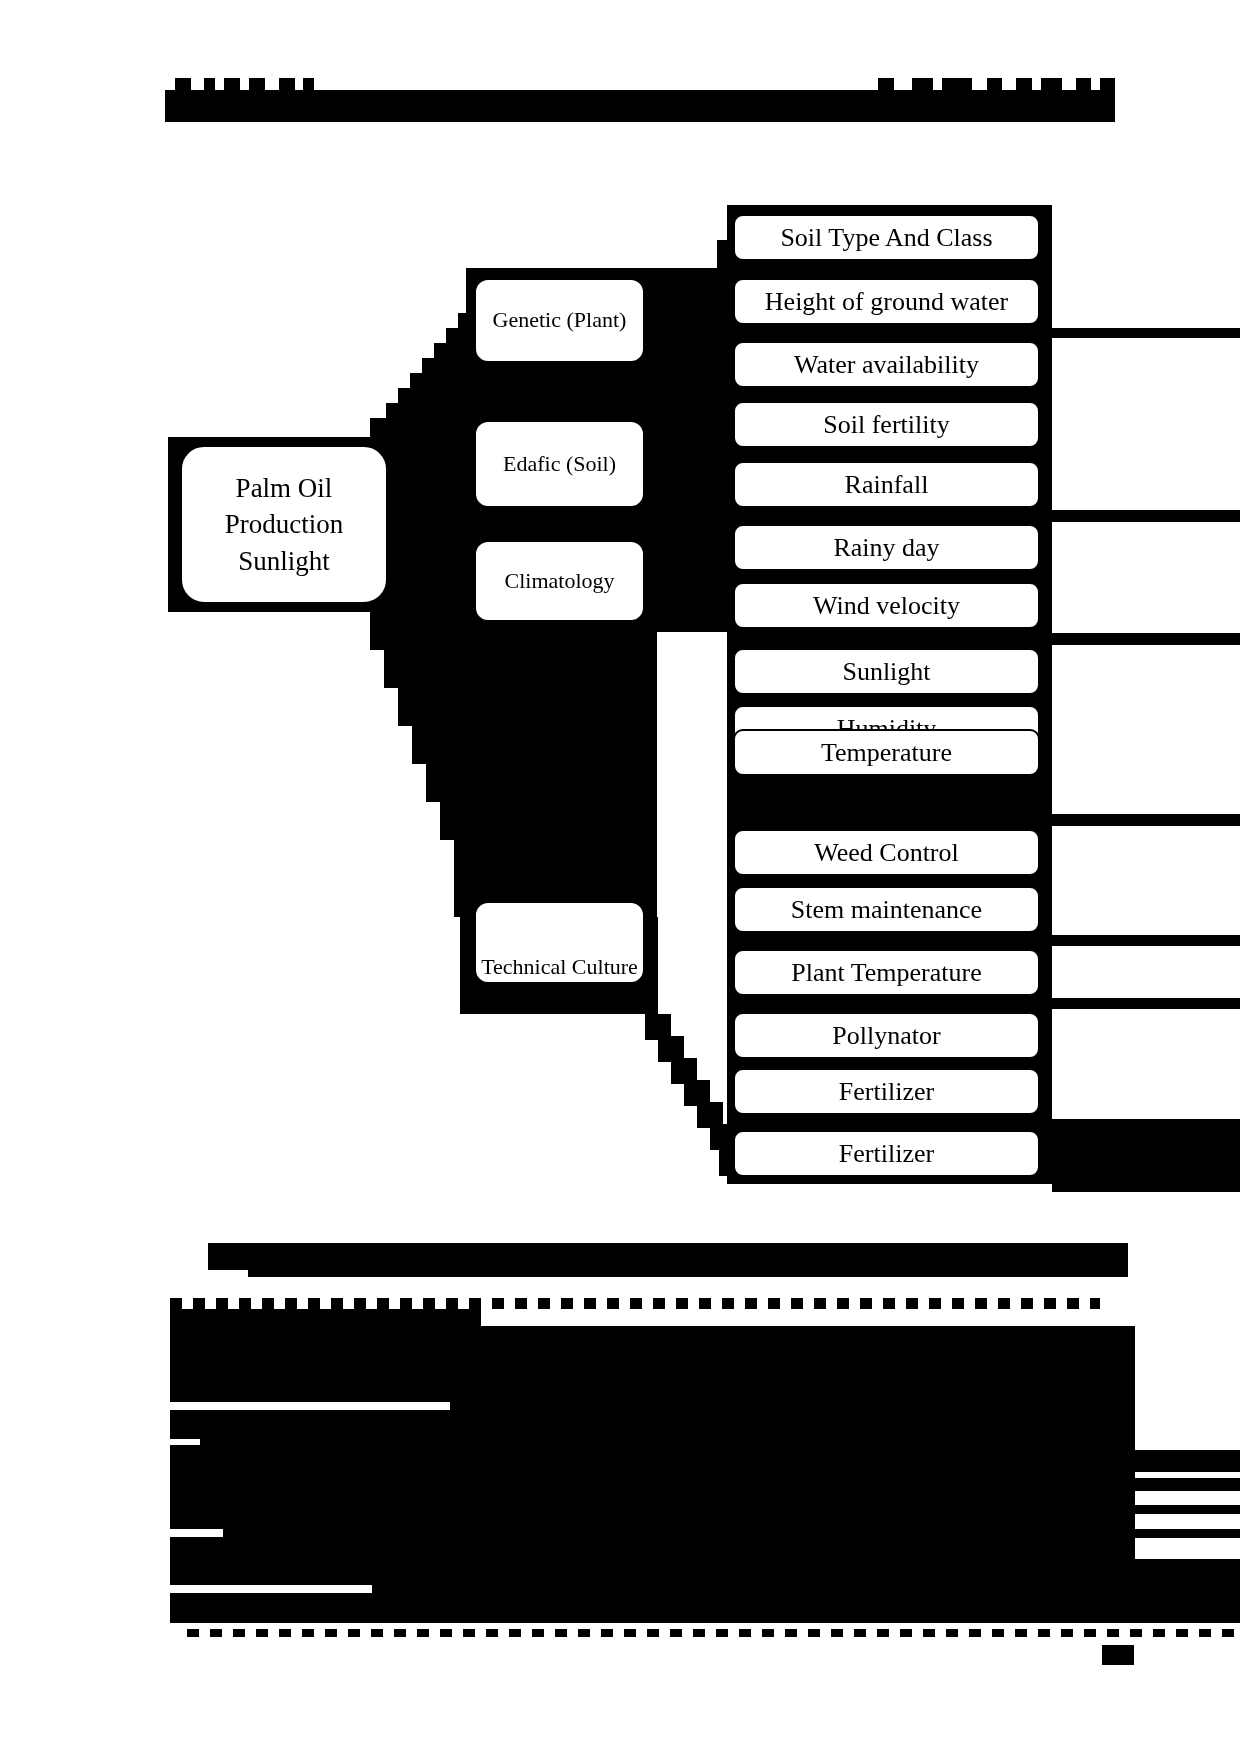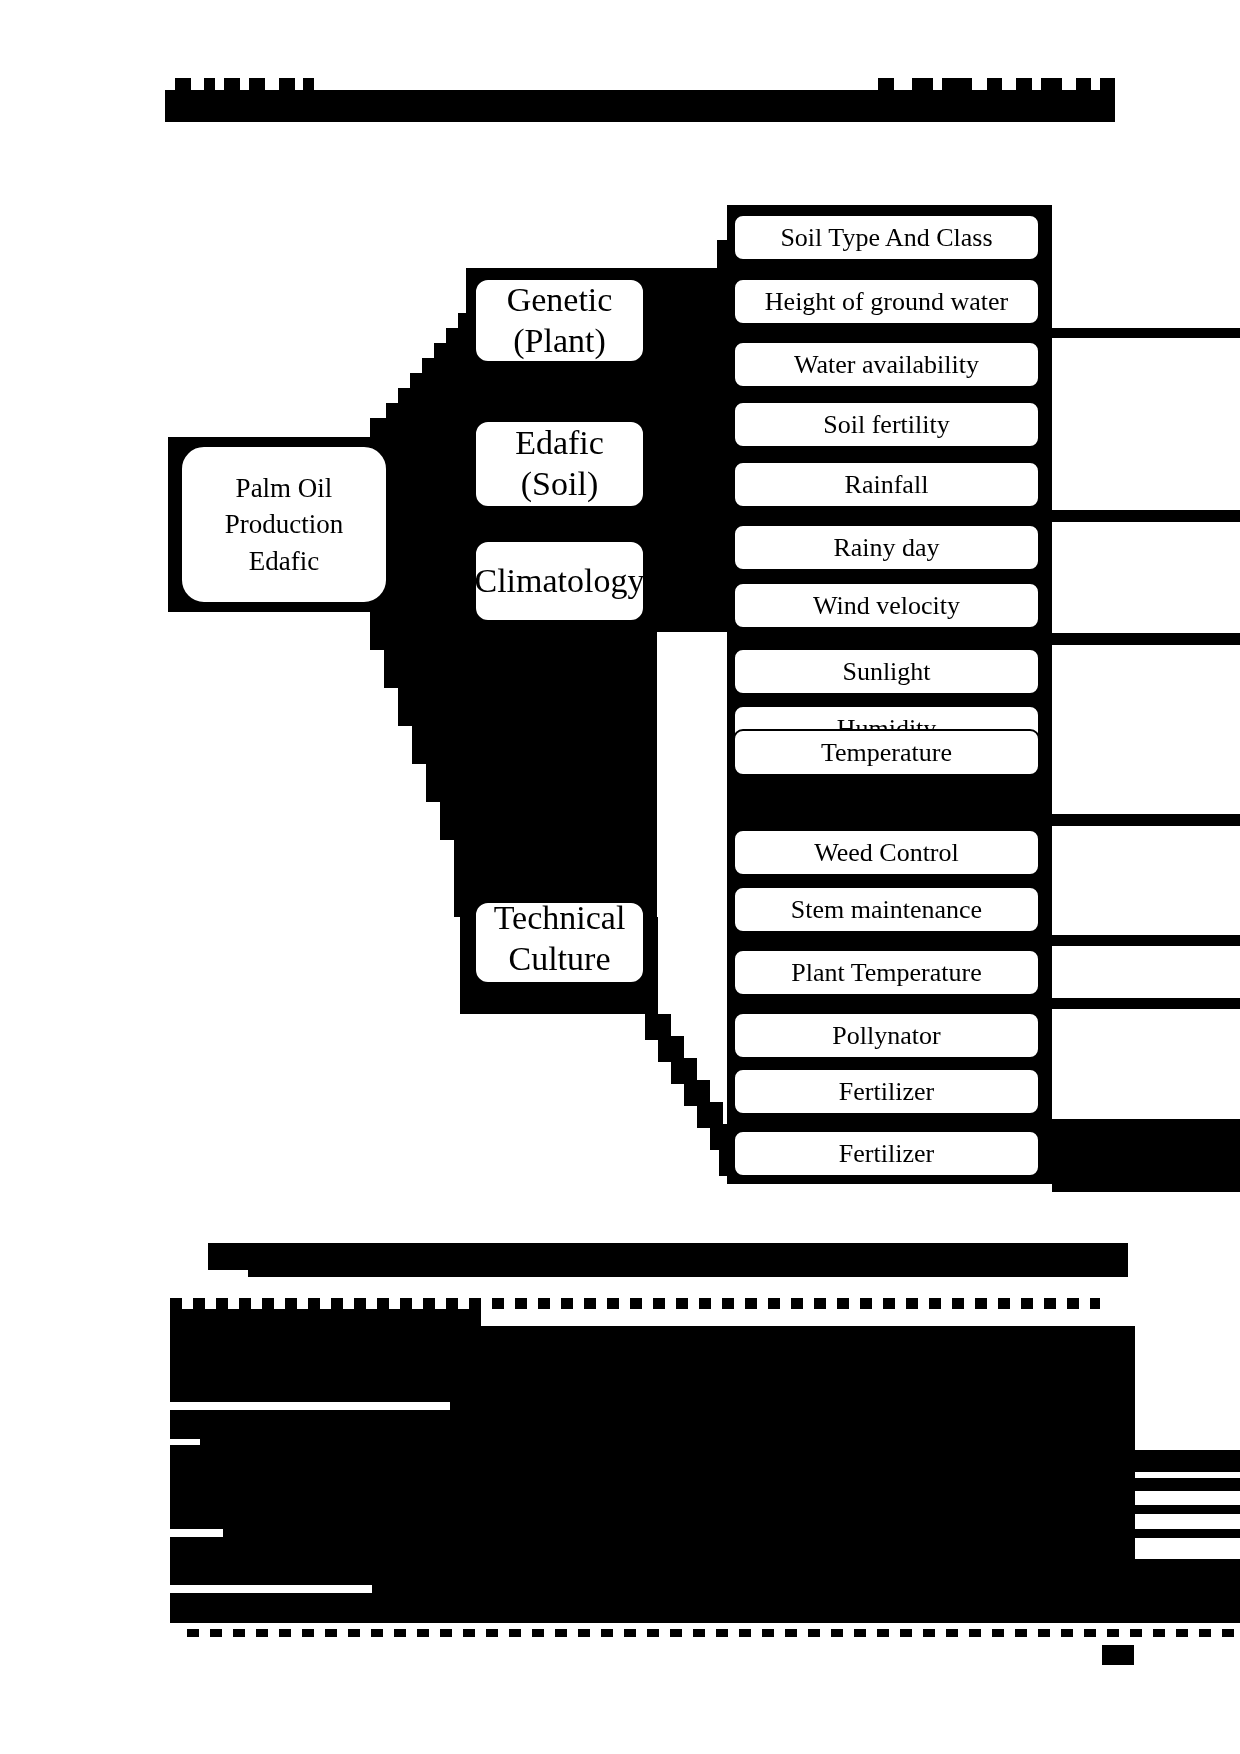--- a/index.html
+++ b/index.html
@@ -16,21 +16,21 @@
     background:repeating-linear-gradient(to right, var(--ink,#000) 0 12px, transparent 12px 23px);
   }
   .box {
     position:absolute; box-sizing:border-box;
     background:var(--paper,#ffffff);
     border:2.5px solid var(--ink,#000000);
     display:flex; align-items:center; justify-content:center;
     text-align:center; color:var(--ink,#000000);
   }
   .fbox  { left:733px; width:307px; height:47px; border-radius:10px; font-size:26px; }
-  .cbox  { left:474px; width:171px; border-radius:14px; font-size:34px; line-height:1.2; padding:2px; }
+  .cbox  { left:474px; width:171px; border-radius:14px; font-size:22px; line-height:1.2; padding:2px; }
   .rootbox { left:180px; top:445px; width:208px; height:159px; border-radius:24px;
              font-size:27px; line-height:1.35; padding:6px; }
   .tooth { position:absolute; top:78px; height:13px; background:var(--ink,#000000); }
 </style>
 </head>
 <body>
 
 <div class="page">
 
   <div>
@@ -96,21 +96,21 @@
     <div class="blk" style="left:1052px; top:510px;  width:188px; height:12px;"></div>
     <div class="blk" style="left:1052px; top:633px;  width:188px; height:12px;"></div>
     <div class="blk" style="left:1052px; top:814px;  width:188px; height:12px;"></div>
     <div class="blk" style="left:1052px; top:935px;  width:188px; height:11px;"></div>
     <div class="blk" style="left:1052px; top:998px;  width:188px; height:11px;"></div>
     <div class="blk" style="left:1052px; top:1119px; width:188px; height:10px;"></div>
     <div class="blk" style="left:1052px; top:1129px; width:188px; height:63px;"></div>
   </div>
 
   <div class="box rootbox">
-    <span>Palm Oil Production Edafic</span>
+    <span>Palm Oil Production Sunlight</span>
   </div>
 
   <div class="box cbox" style="top:278px; height:85px;">
     <span>Genetic (Plant)</span>
   </div>
   <div class="box cbox" style="top:420px; height:88px;">
     <span>Edafic (Soil)</span>
   </div>
   <div class="box cbox" style="top:540px; height:82px;">
     <span>Climatology</span>

